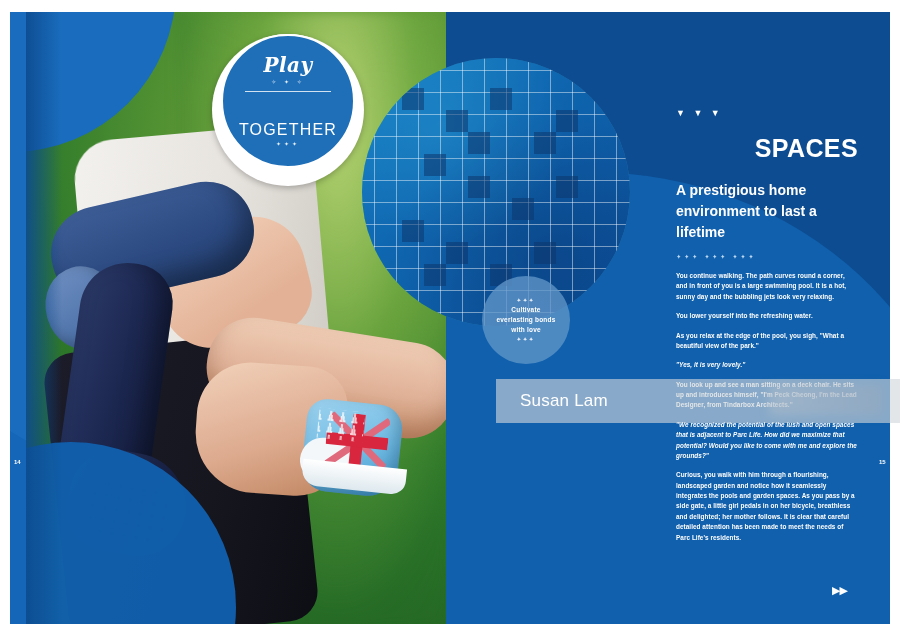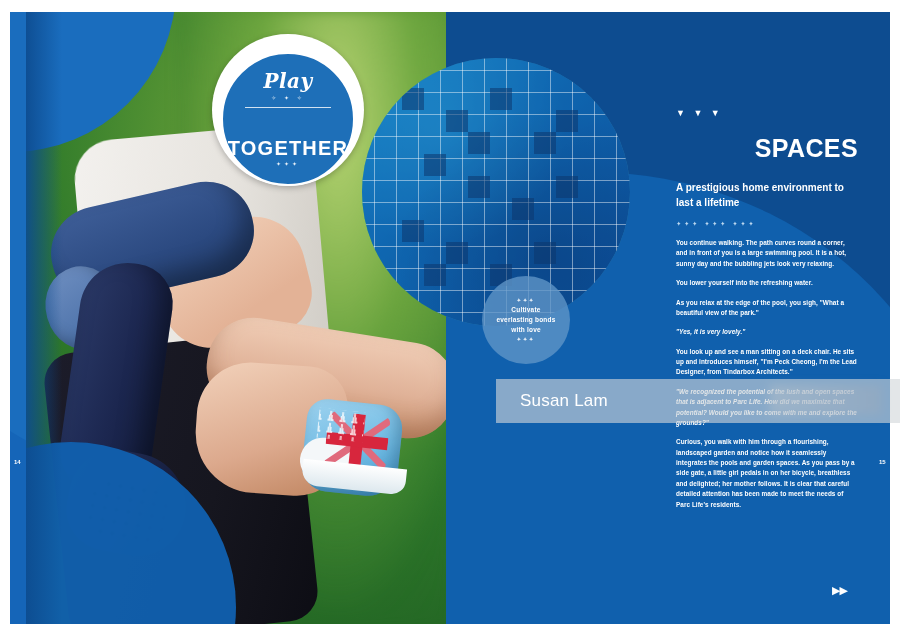--- a/index.html
+++ b/index.html
@@ -319,21 +319,21 @@
   .badge {
     position: absolute;
     left: 212px;
     top: 34px;
     width: 152px;
     height: 152px;
     border-radius: 50%;
     background: #ffffff;
     box-shadow: 0 2px 6px rgba(0,0,0,.25);
     display: flex;
-    align-items: flex-end;
+    align-items: flex-start;
     justify-content: center;
   }
   .badge-inner {
     width: 134px;
     height: 134px;
     border-radius: 50%;
     background: #1e6fb8;
     border: 2px solid #ffffff;
     color: #ffffff;
     text-align: center;
@@ -366,22 +366,22 @@
     letter-spacing: 2px;
     line-height: 1.05;
   }
   .badge-rule {
     width: 86px;
     height: 1px;
     background: rgba(255,255,255,.8);
     margin: 4px 0 3px;
   }
   .badge-together {
-    font-size: 20px;
-    font-weight: bold;
+    font-size: 16px;
+    font-weight: normal;
     letter-spacing: 1.2px;
     line-height: 1.05;
     margin-top: 27px;
   }
 
   
   .pill-circle {
     position: absolute;
     left: 482px;
     top: 276px;
@@ -424,21 +424,21 @@
   .headline {
     font-size: 25px;
     font-weight: bold;
     line-height: 1.12;
     letter-spacing: .4px;
     margin: 0 0 18px 0;
     color: #ffffff;
     text-align: right;
   }
   .sub {
-    font-size: 10px;
+    font-size: 14px;
     font-weight: bold;
     line-height: 1.5;
     margin: 0 0 10px 0;
     color: #ffffff;
   }
   .div-orn {
     font-size: 6.5px;
     letter-spacing: 2.5px;
     color: #bcd8f0;
     margin-bottom: 10px;

